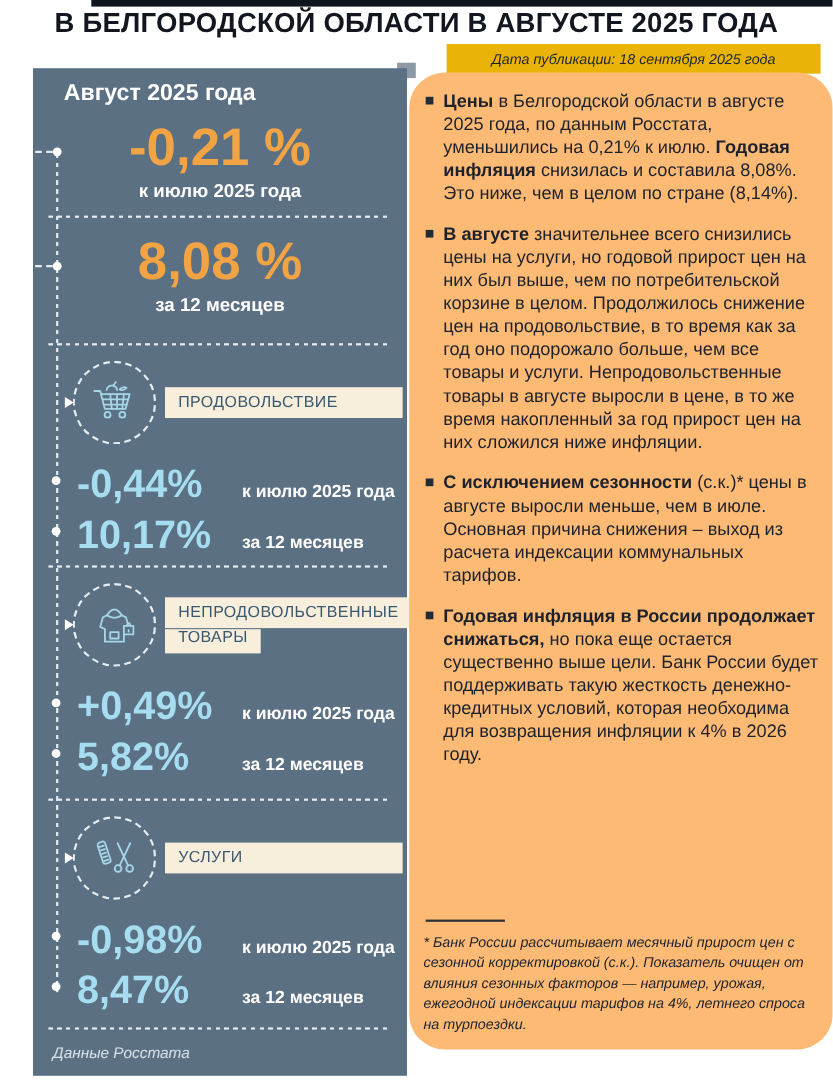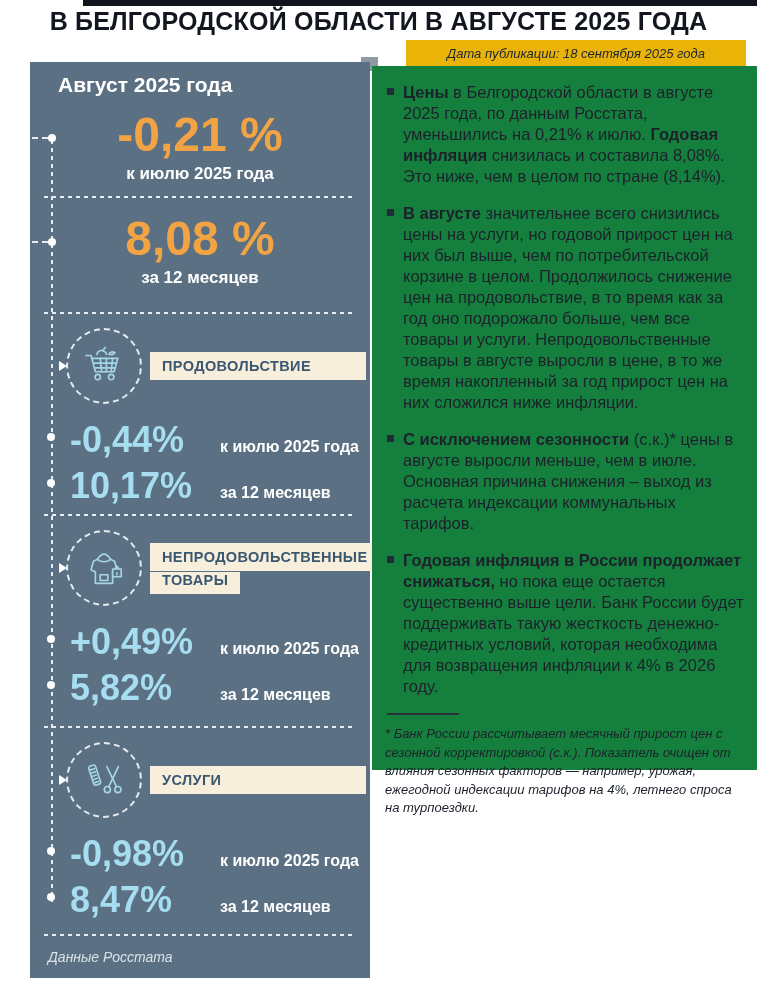--- a/index.html
+++ b/index.html
@@ -39,37 +39,37 @@
   .dashed-sep.s5 { margin-top:14px; }
 
   .sec-head { position:relative; display:flex; align-items:center; margin-top:14px; }
   .sec-head::before { content:''; position:absolute; left:29px; top:50%; margin-top:-5px;
     width:0; height:0; border-left:8px solid #ffffff; border-top:5px solid transparent;
     border-bottom:5px solid transparent; }
   .icon-circle { flex:0 0 auto; width:76px; height:76px; margin-left:36px;
     border:2px dashed #e6edf2; border-radius:50%;
     display:flex; align-items:center; justify-content:center; }
   .sec-label { flex:1; margin-left:8px; margin-right:4px; }
-  .label-line { display:block; background:#f7eedb; color:#3b5871; font-weight:bold;
+  .label-line { display:block; background:#f7eedb; color:#3b5871; font-weight:normal;
     font-size:14.5px; letter-spacing:.4px; padding:6px 12px; }
   .label-line.line2 { display:inline-block; padding-top:0; margin-top:0; }
   .label-line:empty { display:none; }
 
   .val-row { position:relative; display:flex; align-items:baseline; margin:16px 0 0 40px; }
   .val-row.year { margin-top:6px; }
   .val-row::before { content:''; position:absolute; left:-23px; top:13px;
     width:8px; height:8px; border-radius:50%; background:#ffffff; }
   .val { font-size:36px; line-height:40px; font-weight:bold; color:#a7ddf0; min-width:150px; }
   .val-label { font-size:16px; font-weight:bold; color:#ffffff; }
 
   .source { margin:12px 0 0 18px; font-size:14px; font-style:italic; color:#d8e1e8; line-height:18px; }
 
   
-  .right-panel { position:absolute; left:372px; top:66px; width:385px; height:704px;
-    background:#15803d; padding:16px 13px 14px 13px; display:flex; flex-direction:column; }
+  .right-panel { position:absolute; left:372px; top:66px; width:385px; height:888px;
+    background:#fdba74; padding:16px 13px 14px 13px; display:flex; flex-direction:column;border-radius:32px; }
   .bullet { display:flex; margin-bottom:16px; }
   .bullet-sq { flex:0 0 auto; width:7px; height:7px; background:#222b38; margin:6px 9px 0 2px; }
   .bullet-text { font-size:16.5px; line-height:21px; color:#1c212b; }
   .bullet-text b { font-weight:bold; }
 
   .footnote-wrap { margin-top:auto; }
   .footnote-rule { width:72px; border-top:2px solid #2a2f38; margin:0 0 10px 2px; }
   .footnote { font-size:13px; line-height:18.5px; font-style:italic; color:#1c212b; }
 </style>
 </head>

